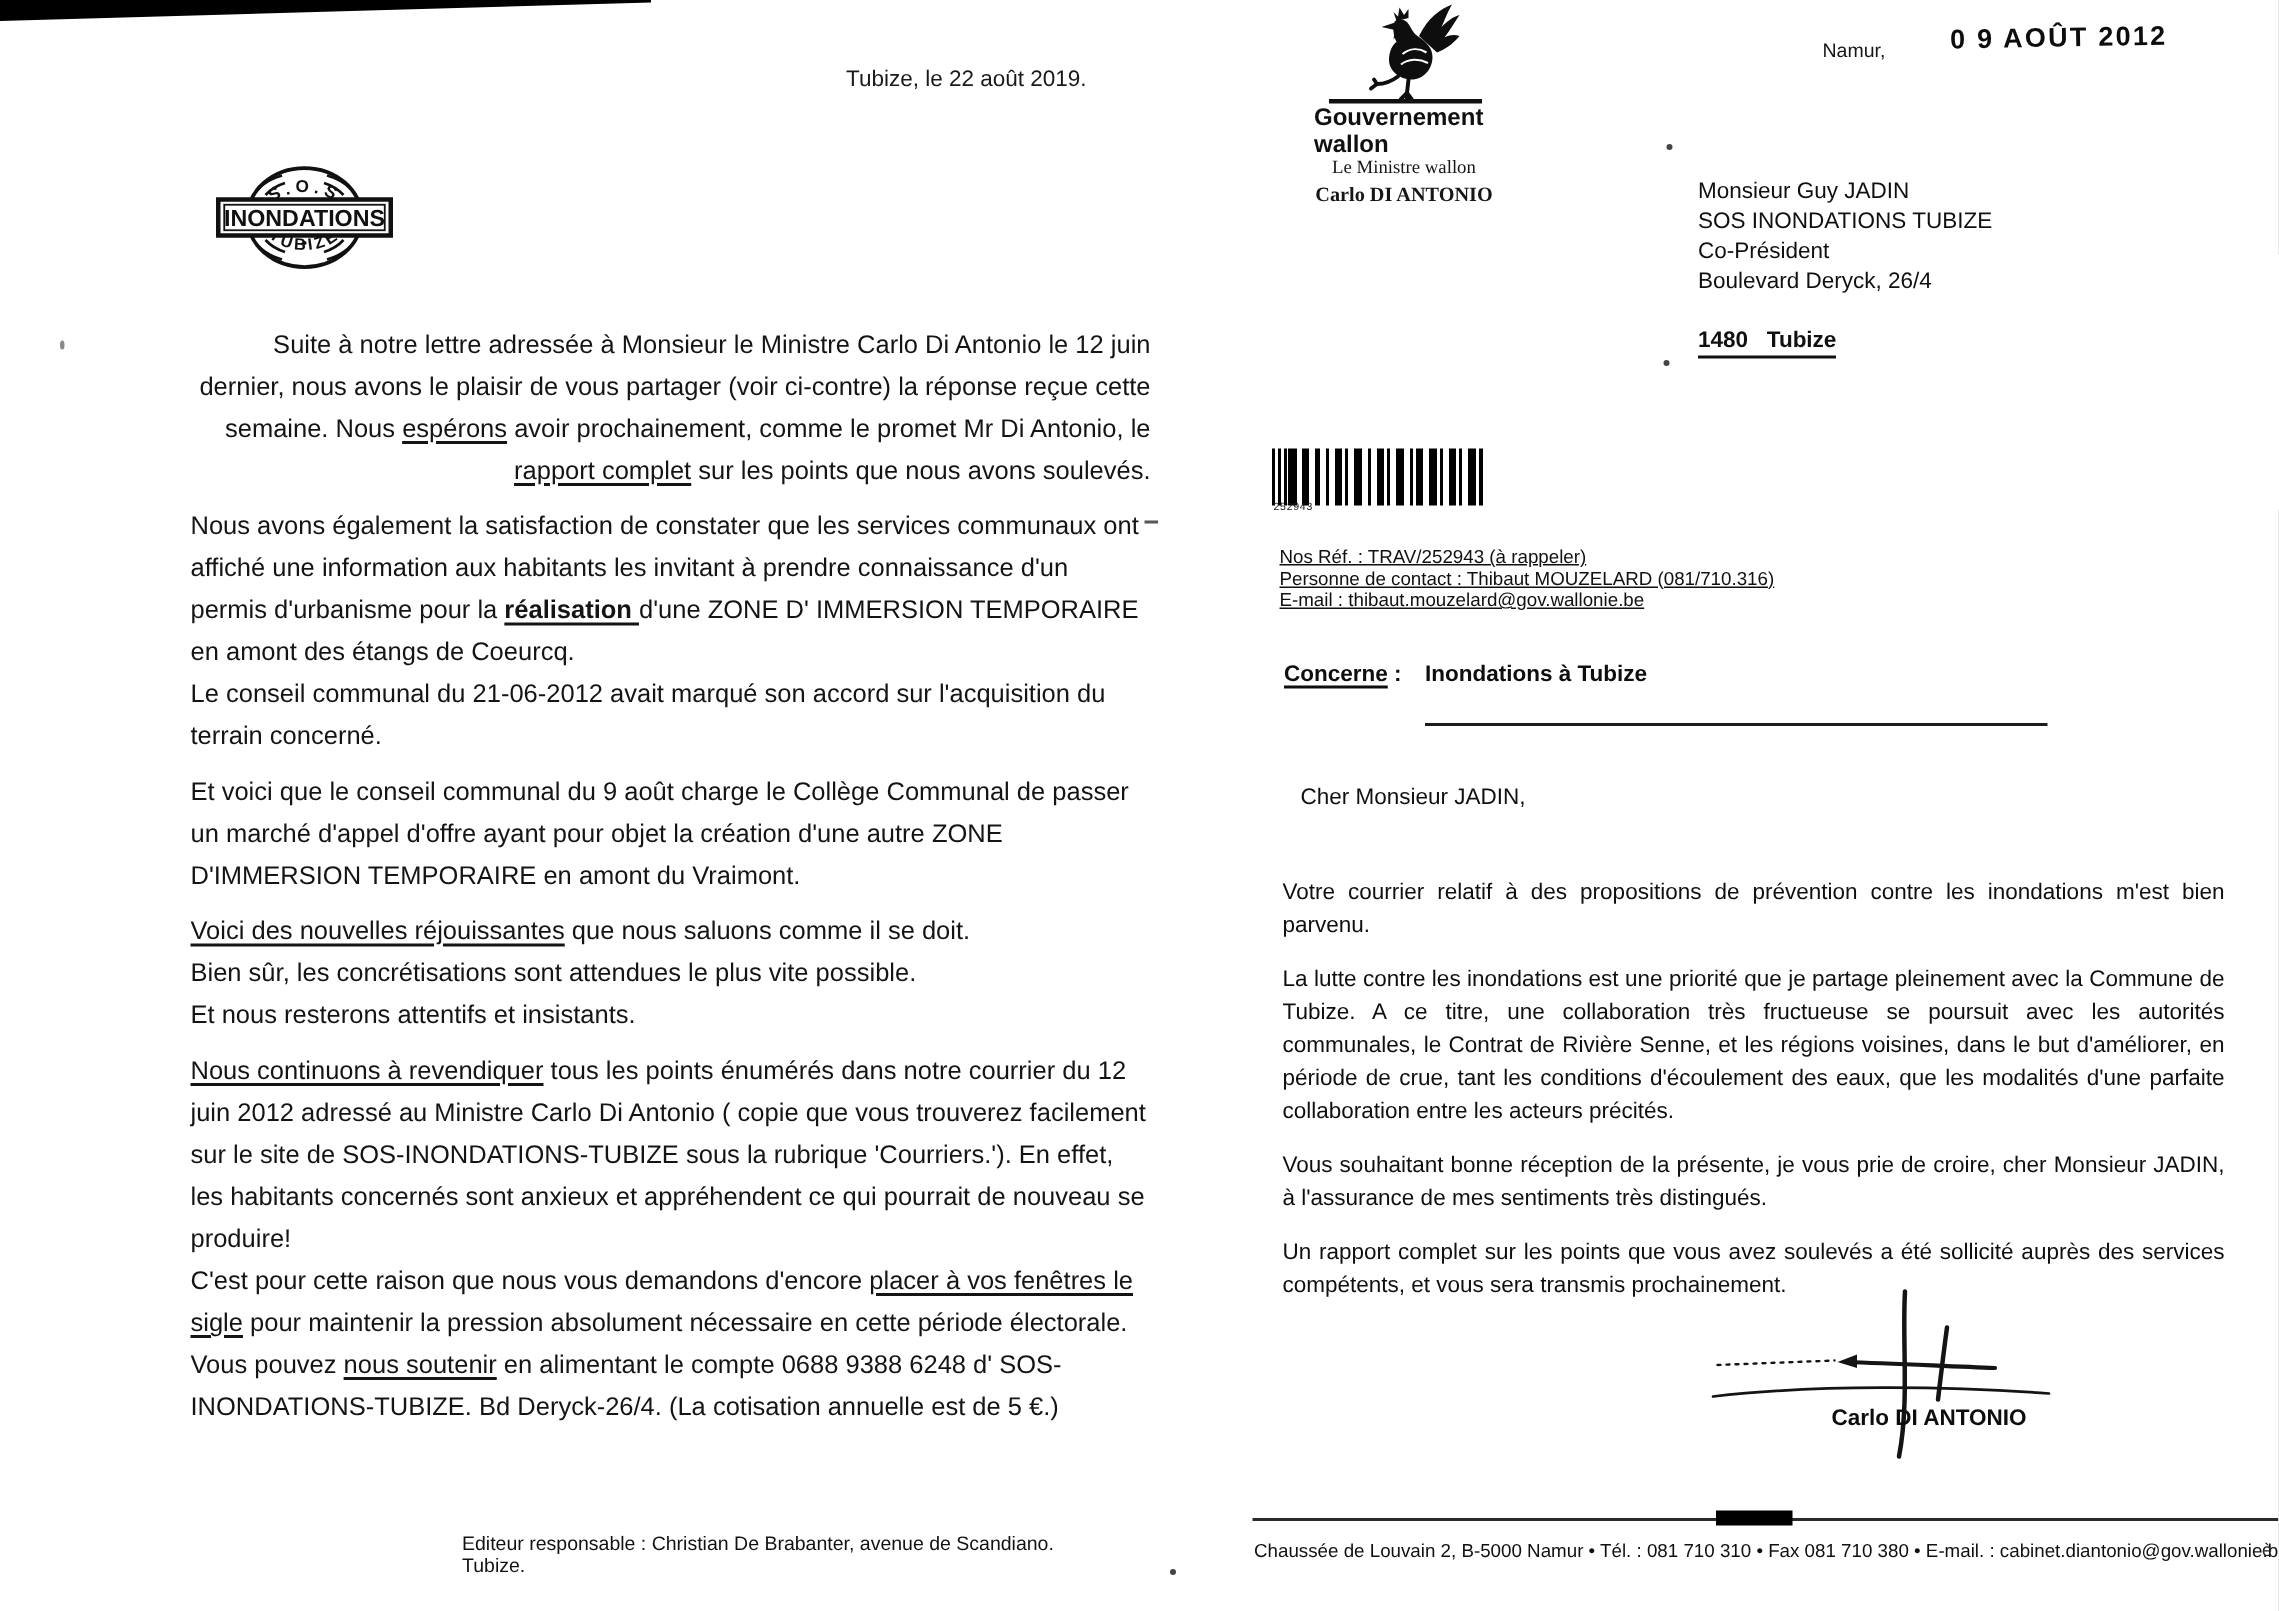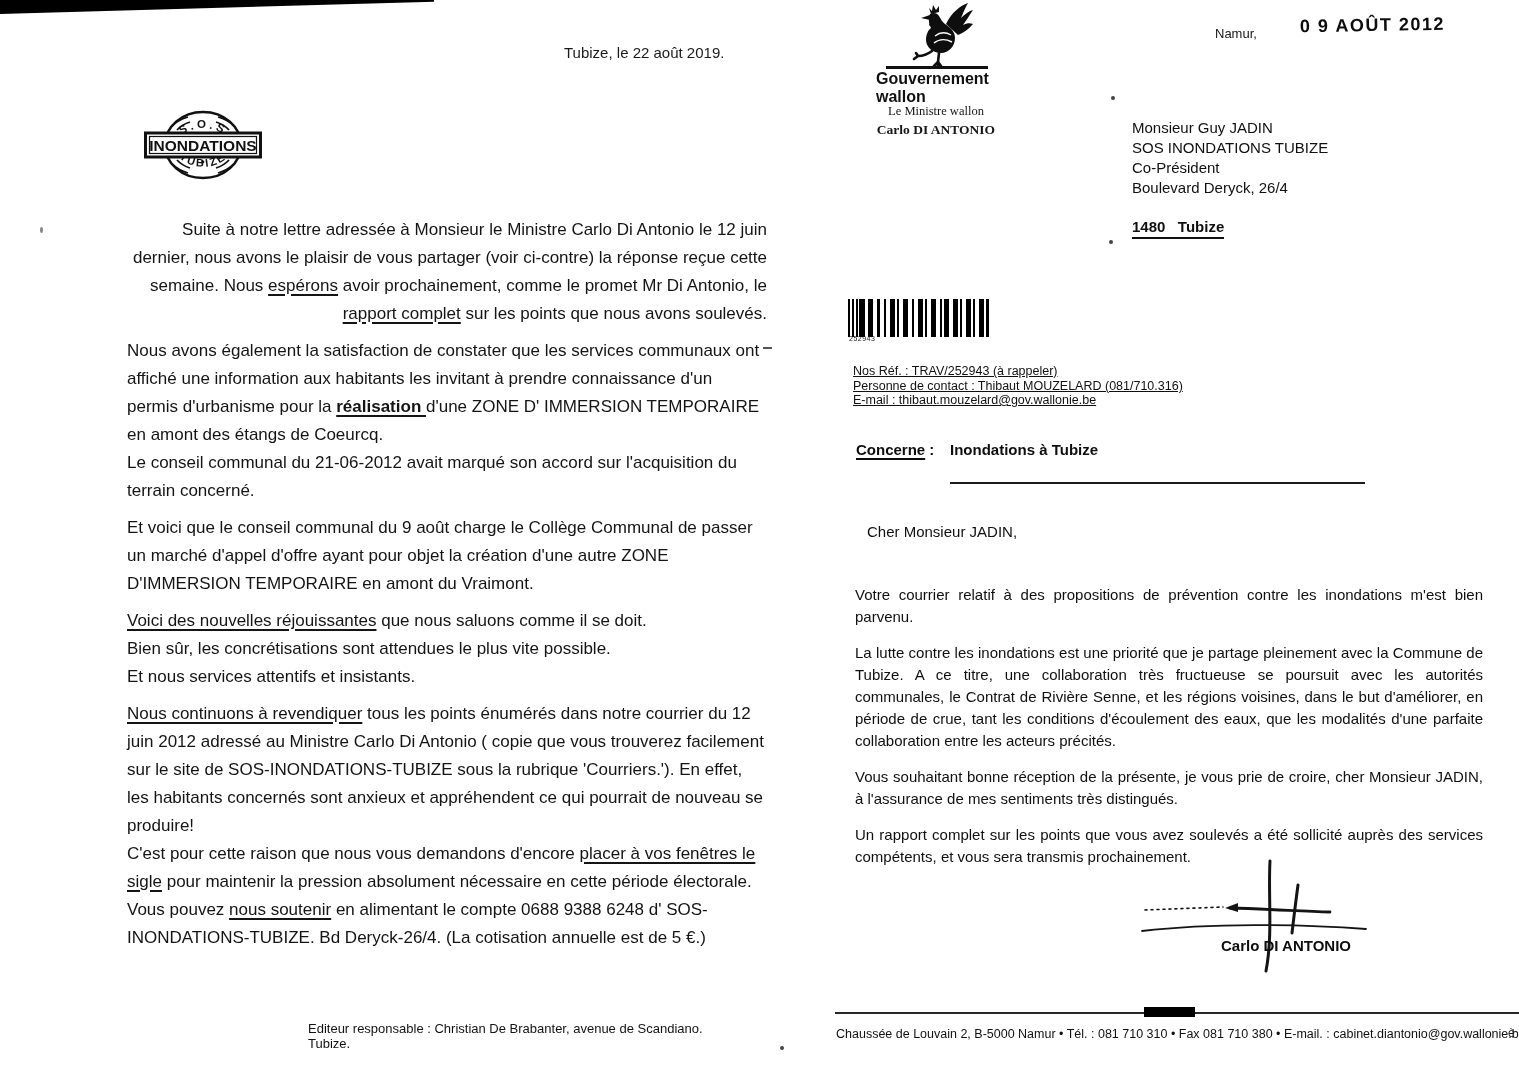--- a/index.html
+++ b/index.html
@@ -105,21 +105,21 @@
         <rect x="5.5" y="28.5" width="107" height="17" fill="none" stroke="#111" stroke-width="1.2"></rect>
         <text x="59" y="42.5" text-anchor="middle" font-size="15.5" font-weight="bold" fill="#111">INONDATIONS</text>
         <circle cx="59" cy="54" r="1.4" fill="#111"></circle>
       </svg>
     </div>
 
     <div class="l-body">
       <p class="indent"><span>Suite à notre lettre adressée à Monsieur le Ministre Carlo Di Antonio le 12 juin dernier, nous avons le plaisir de vous partager (voir ci-contre) la réponse reçue cette semaine. Nous </span><span class="u">espérons</span><span> avoir prochainement, comme le promet Mr Di Antonio, le </span><span class="u">rapport complet</span><span> sur les points que nous avons soulevés.</span></p>
       <p><span>Nous avons également la satisfaction de constater que les services communaux ont affiché une information aux habitants les invitant à prendre connaissance d'un permis d'urbanisme pour la </span><span class="u b">réalisation </span><span>d'une ZONE D' IMMERSION TEMPORAIRE en amont des étangs de Coeurcq.</span><br><span>Le conseil communal du 21-06-2012 avait marqué son accord sur l'acquisition du terrain concerné.</span></p>
       <p><span>Et voici que le conseil communal du 9 août charge le Collège Communal de passer un marché d'appel d'offre ayant pour objet la création d'une autre ZONE D'IMMERSION TEMPORAIRE en amont du Vraimont.</span></p>
-      <p><span class="u">Voici des nouvelles réjouissantes</span><span> que nous saluons comme il se doit.</span><br><span>Bien sûr, les concrétisations sont attendues le plus vite possible.</span><br><span>Et nous services attentifs et insistants.</span></p>
+      <p><span class="u">Voici des nouvelles réjouissantes</span><span> que nous saluons comme il se doit.</span><br><span>Bien sûr, les concrétisations sont attendues le plus vite possible.</span><br><span>Et nous resterons attentifs et insistants.</span></p>
       <p class="mb0"><span class="u">Nous continuons à revendiquer</span><span> tous les points énumérés dans notre courrier du 12 juin 2012 adressé au Ministre Carlo Di Antonio  ( copie que vous trouverez facilement sur le site de SOS-INONDATIONS-TUBIZE sous la rubrique 'Courriers.'). En effet, les habitants concernés sont anxieux et appréhendent ce qui pourrait de nouveau se produire!</span><br><span>C'est pour cette raison que nous vous demandons d'encore </span><span class="u">placer à vos fenêtres le sigle</span><span> pour maintenir la pression absolument nécessaire en cette période électorale.</span></p>
       <p><span>Vous pouvez </span><span class="u">nous soutenir</span><span> en alimentant le compte 0688 9388 6248 d' SOS-INONDATIONS-TUBIZE.   Bd Deryck-26/4. (La cotisation annuelle est de 5 €.)</span></p>
     </div>
 
     <div class="l-footer">Editeur responsable : Christian De Brabanter, avenue de Scandiano. Tubize.</div>
   </section>
 
   <section>
 
     <div class="rooster">

